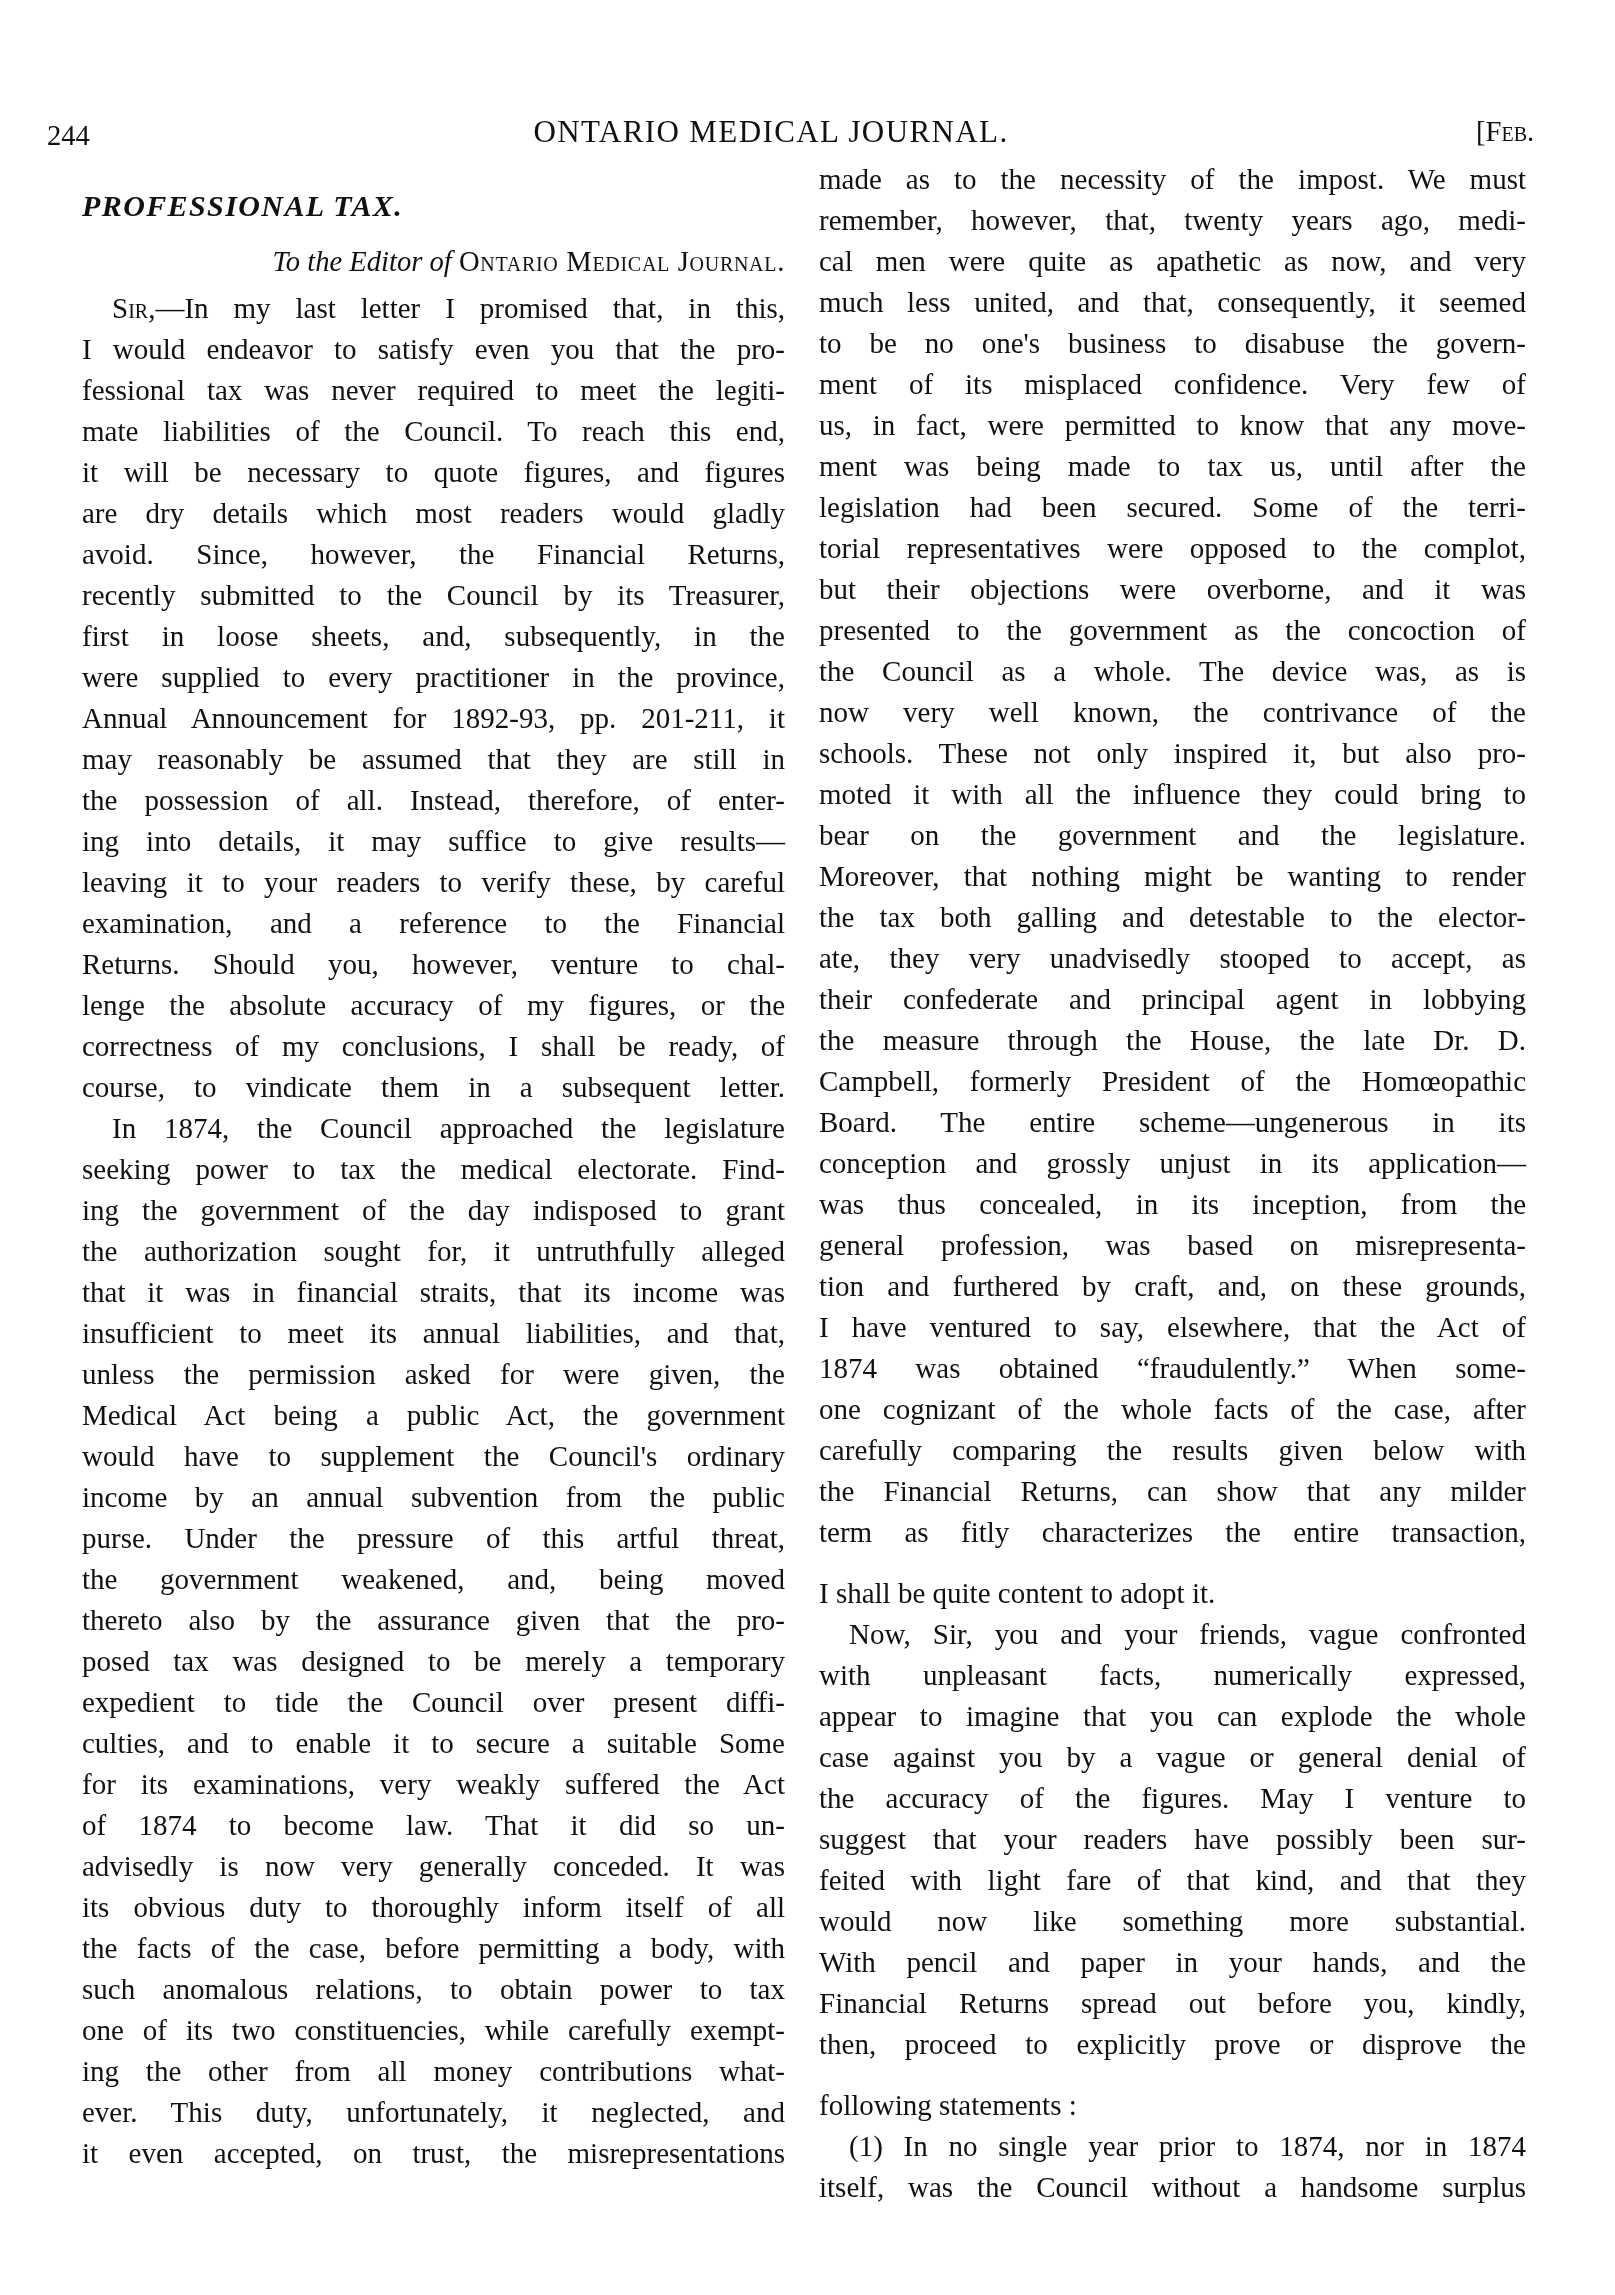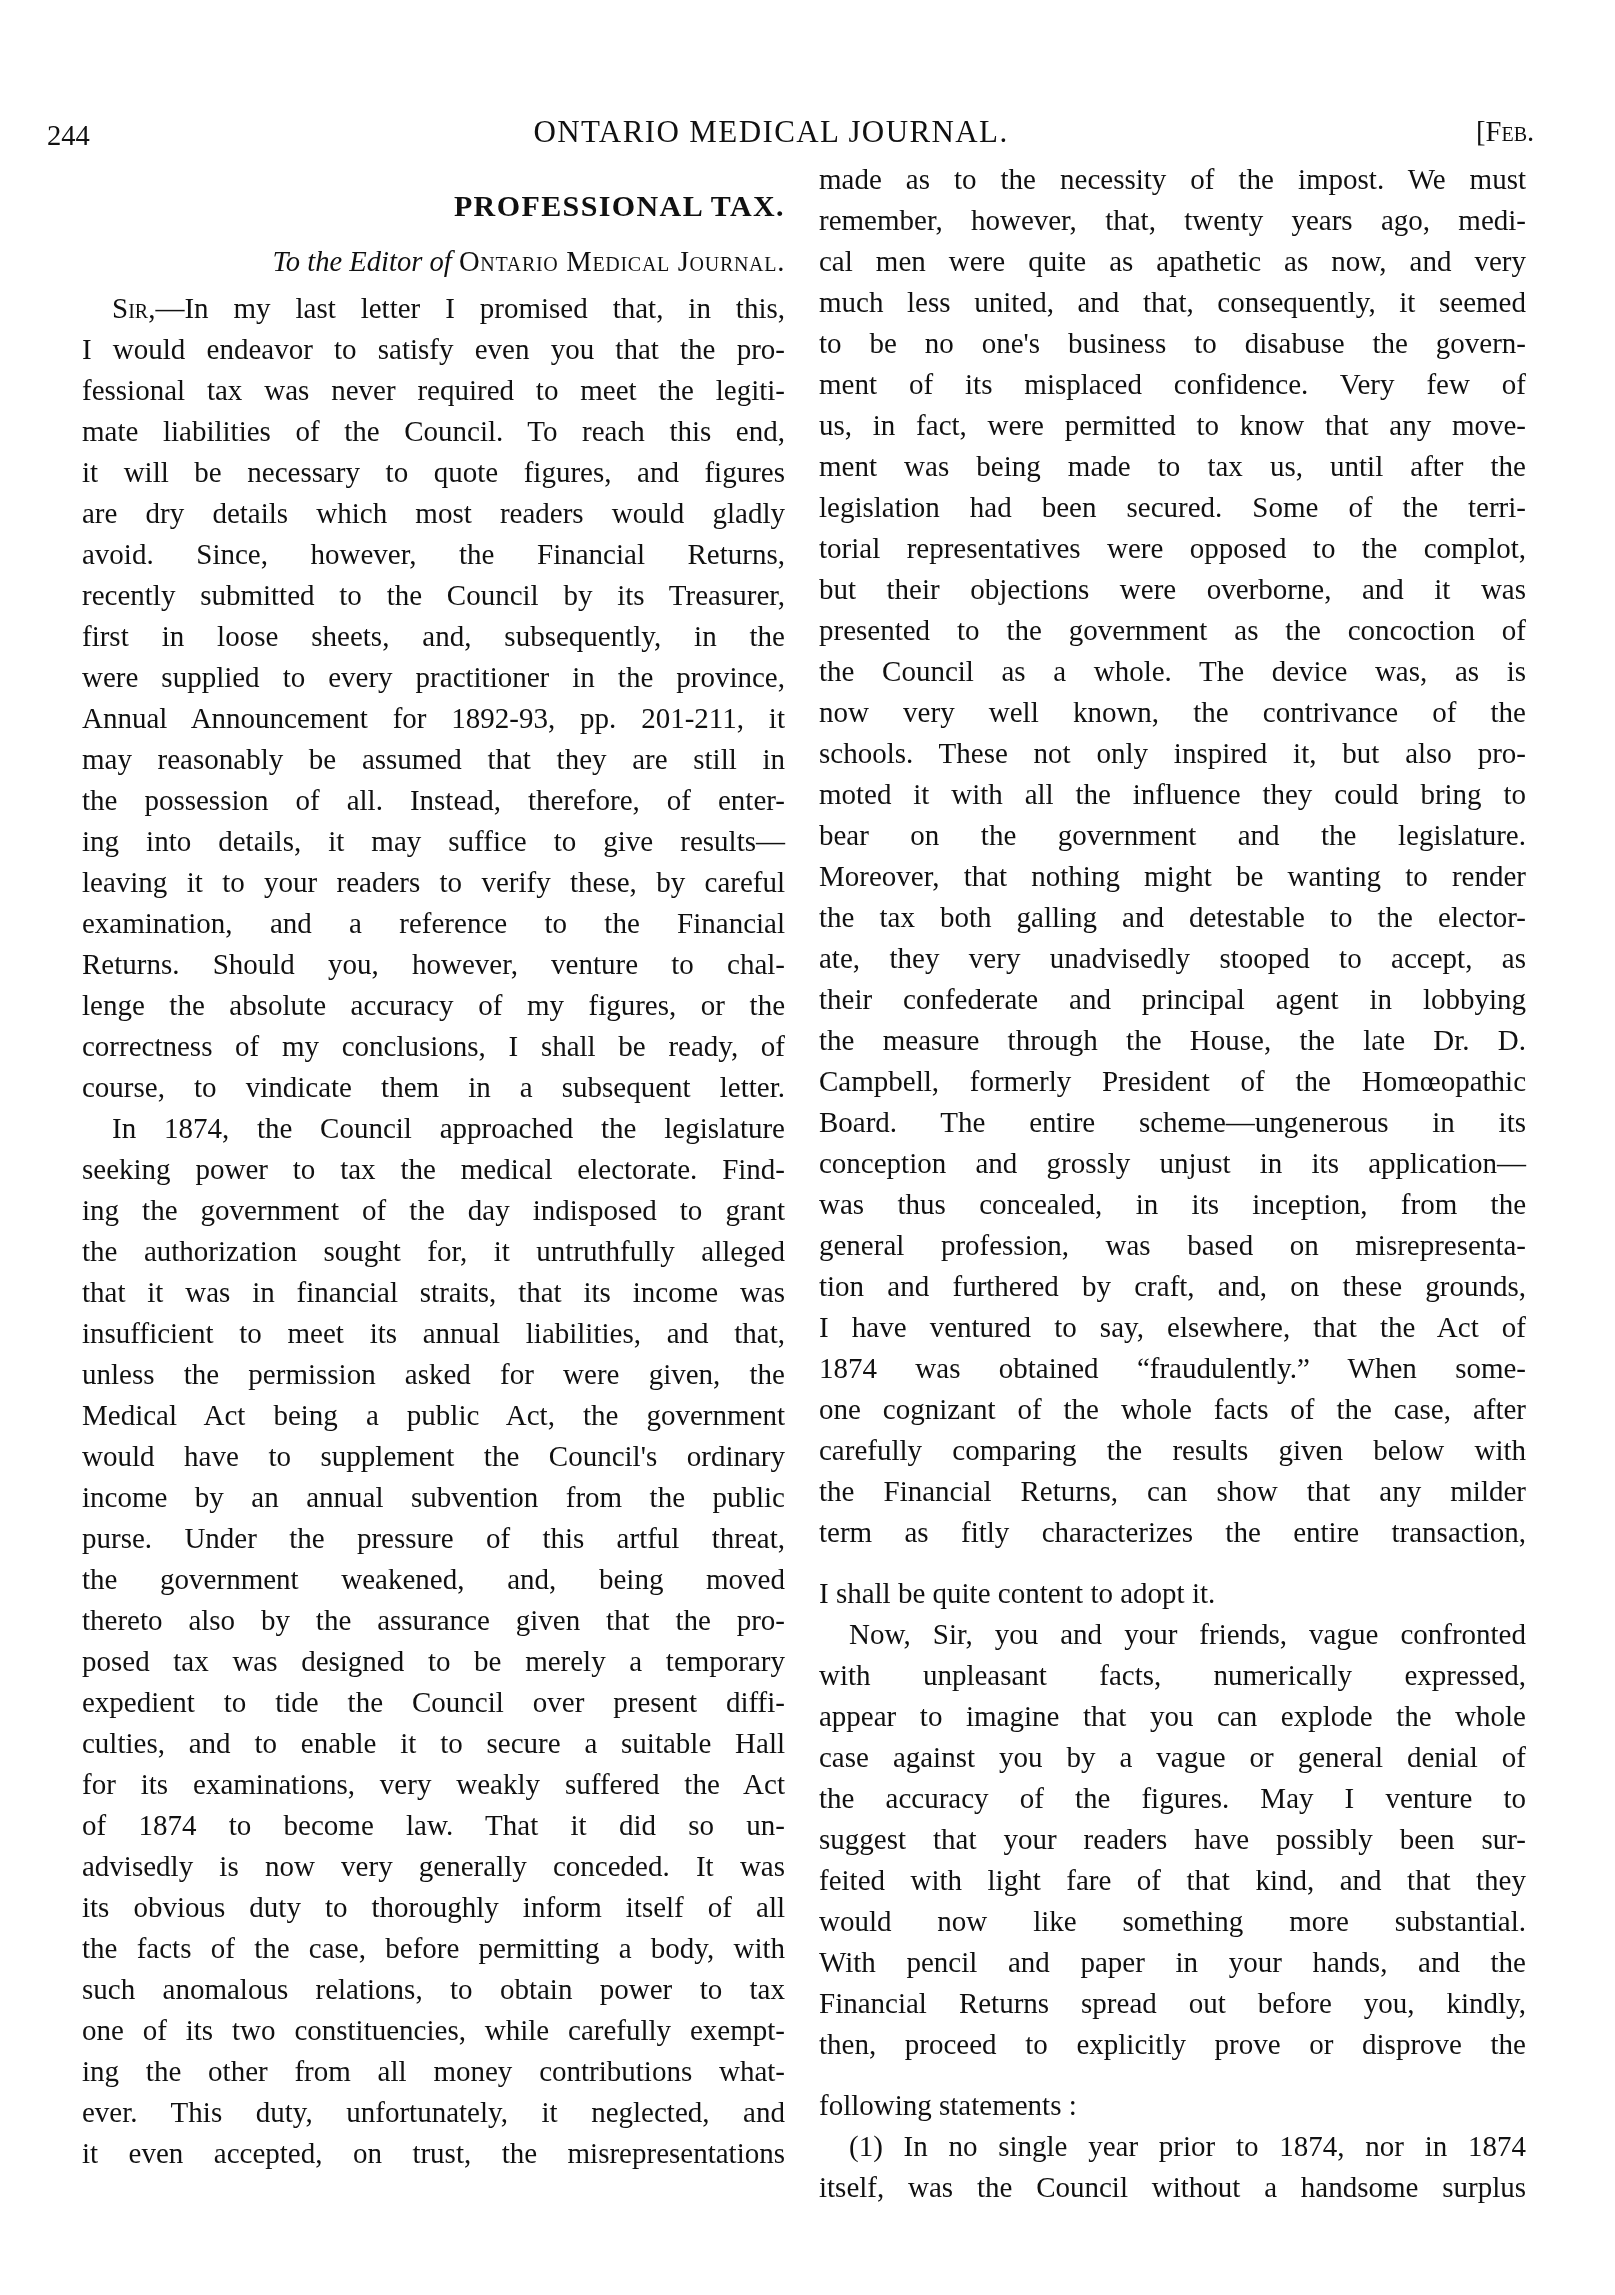--- a/index.html
+++ b/index.html
@@ -32,25 +32,26 @@
       top: 175px;
       font-size: 29px;
       line-height: 41px;
       text-align: justify;
       hyphens: none;
     }
     .col-left { left: 82px; width: 703px; }
     .col-right { left: 819px; width: 707px; top: 159px; }
 
     .article-title {
-      text-align: right;
+      text-align: left;
       font-size: 30px;
       letter-spacing: 1.4px;
       margin: 8.6px 0 13px 0;
       line-height: 43px;
+      font-style: italic;
     }
     .addressee {
       font-size: 28.6px;
       line-height: 43px;
       margin-bottom: 5.7px;
       text-align: right;
     }
     .addressee .ital { font-style: italic; }
     .addressee .sc { font-variant: small-caps; letter-spacing: 0.7px; }
 
@@ -109,21 +110,21 @@
       <span class="line">insufficient to meet its annual liabilities, and that,</span>
       <span class="line">unless the permission asked for were given, the</span>
       <span class="line">Medical Act being a public Act, the government</span>
       <span class="line">would have to supplement the Council's ordinary</span>
       <span class="line">income by an annual subvention from the public</span>
       <span class="line">purse. Under the pressure of this artful threat,</span>
       <span class="line">the government weakened, and, being moved</span>
       <span class="line">thereto also by the assurance given that the pro-</span>
       <span class="line">posed tax was designed to be merely a temporary</span>
       <span class="line">expedient to tide the Council over present diffi-</span>
-      <span class="line">culties, and to enable it to secure a suitable Hall</span>
+      <span class="line">culties, and to enable it to secure a suitable Some</span>
       <span class="line">for its examinations, very weakly suffered the Act</span>
       <span class="line">of 1874 to become law. That it did so un-</span>
       <span class="line">advisedly is now very generally conceded. It was</span>
       <span class="line">its obvious duty to thoroughly inform itself of all</span>
       <span class="line">the facts of the case, before permitting a body, with</span>
       <span class="line">such anomalous relations, to obtain power to tax</span>
       <span class="line">one of its two constituencies, while carefully exempt-</span>
       <span class="line">ing the other from all money contributions what-</span>
       <span class="line">ever. This duty, unfortunately, it neglected, and</span>
       <span class="line">it even accepted, on trust, the misrepresentations</span>

